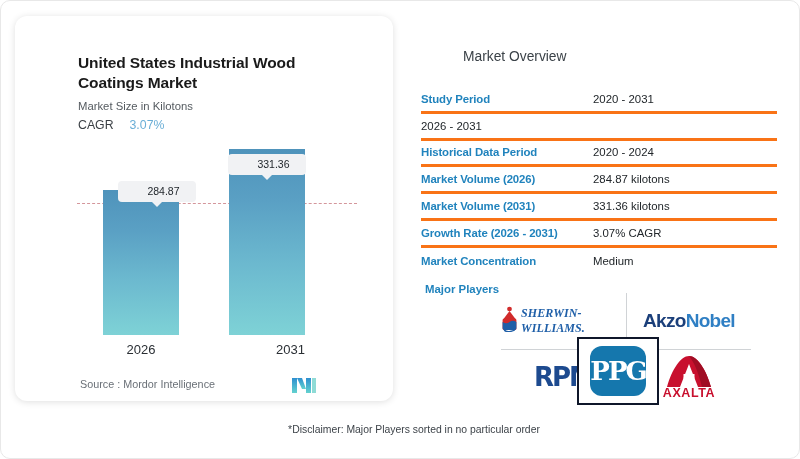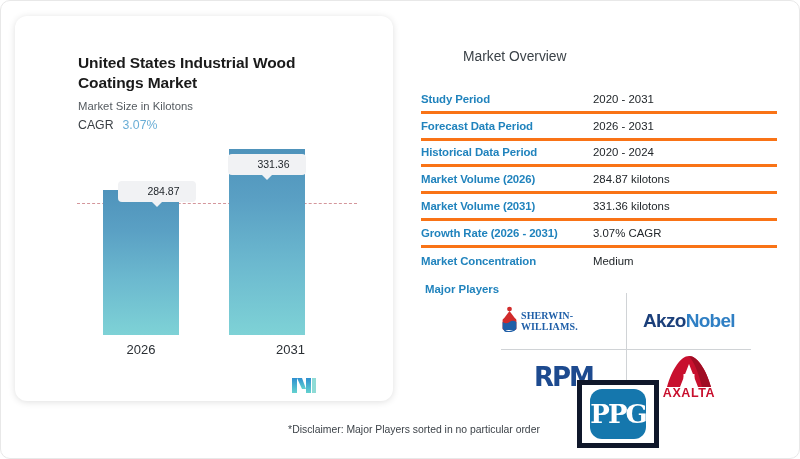--- a/index.html
+++ b/index.html
@@ -42,21 +42,21 @@
     font-size: 11.3px;
     color: #555b60;
     text-align: center;
   }
   .cagr-row {
     position: absolute;
     left: 63px; top: 102px;
     font-size: 12.3px;
     color: #3a3f44;
   }
-  .cagr-value { color: #6aaed6; margin-left: 9px; }
+  .cagr-value { color: #6aaed6; margin-left: 16px; }
 
   
   .plot {
     position: absolute;
     left: 0; top: 0;
     width: 378px; height: 385px;
   }
   .dashline {
     position: absolute;
     left: 62px; top: 187px;
@@ -179,30 +179,30 @@
     align-items: center;
     justify-content: center;
   }
   .cell.sw  { left: 0px;   top: 2px;  width: 125px; height: 52px; }
   .cell.akz { left: 126px; top: 2px;  width: 124px; height: 52px; }
   .cell.rpm { left: 0px;   top: 58px; width: 125px; height: 52px; }
   .cell.axa { left: 126px; top: 58px; width: 124px; height: 52px; }
   .cell.ppg {
     left: 76px; top: 44px; width: 82px; height: 68px;
     background: #ffffff;
-    border: 5px solid #0f172a;
+    border: 2px solid #0f172a;
     z-index: 4;
-    margin-top: 43px;
   }
 
   .sw-wrap { display: flex; align-items: center; gap: 3px; }
   .sw-txt {
     font-family: "Liberation Serif", serif;
-    font-weight: bold;
-    font-size: 10px;
+    font-style: italic;
+    font-weight: bold;
+    font-size: 12px;
     color: #1f5fa8;
     letter-spacing: 0.1px;
   }
   .akz-txt {
     font-size: 19px;
     font-weight: bold;
     letter-spacing: -0.7px;
   }
   .akz-a { color: #1b3f7a; }
   .akz-n { color: #2f7fc4; }
@@ -262,20 +262,21 @@
       <div class="bar b2026"></div>
       <div class="bar b2031"></div>
 
       <div class="blabel l2026">284.87</div>
       <div class="blabel l2031">331.36</div>
 
       <div class="xtick t2026">2026</div>
       <div class="xtick t2031">2031</div>
     </div>
 
+    <div class="source">Source :  Mordor Intelligence</div>
 
     <div class="mi-logo">
       <svg width="24" height="15" viewBox="0 0 24 15">
         <defs>
           <linearGradient id="mig" x1="0" y1="0" x2="0" y2="1">
             <stop offset="0" stop-color="#2e8fd0"></stop>
             <stop offset="1" stop-color="#63d2cf"></stop>
           </linearGradient>
         </defs>
         <polygon points="0,0 5,0 5,15 0,15" fill="url(#mig)"></polygon>
@@ -287,21 +288,20 @@
   </div>
 
   <div class="overview-title">Market Overview</div>
 
   <div class="tbl">
     <div class="trow">
       <div class="tlabel">Study Period</div>
       <div class="tvalue">2020 - 2031</div>
     </div>
     <div class="trow">
-      <div class="tlabel">Forecast Data Period</div>
       <div class="tvalue">2026 - 2031</div>
     </div>
     <div class="trow">
       <div class="tlabel">Historical Data Period</div>
       <div class="tvalue">2020 - 2024</div>
     </div>
     <div class="trow">
       <div class="tlabel">Market Volume (2026)</div>
       <div class="tvalue">284.87 kilotons</div>
     </div>

